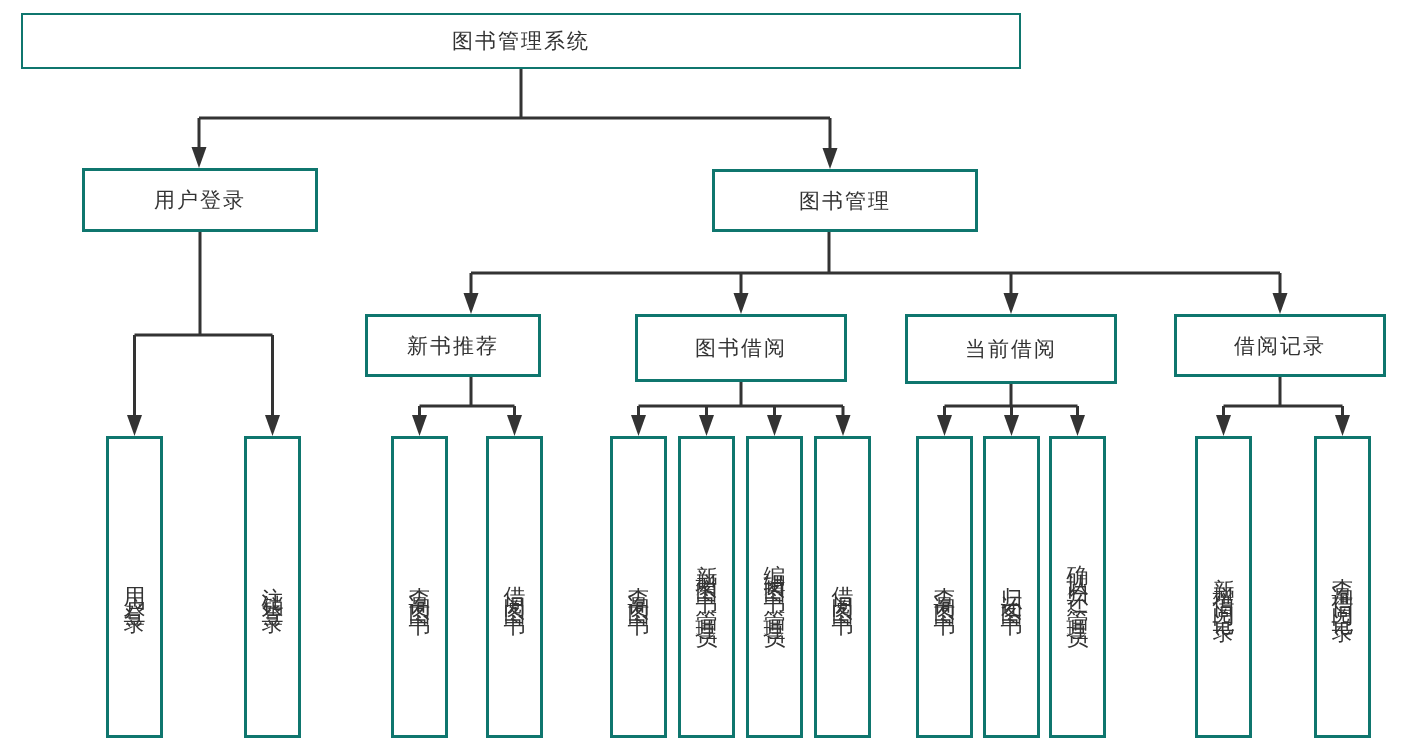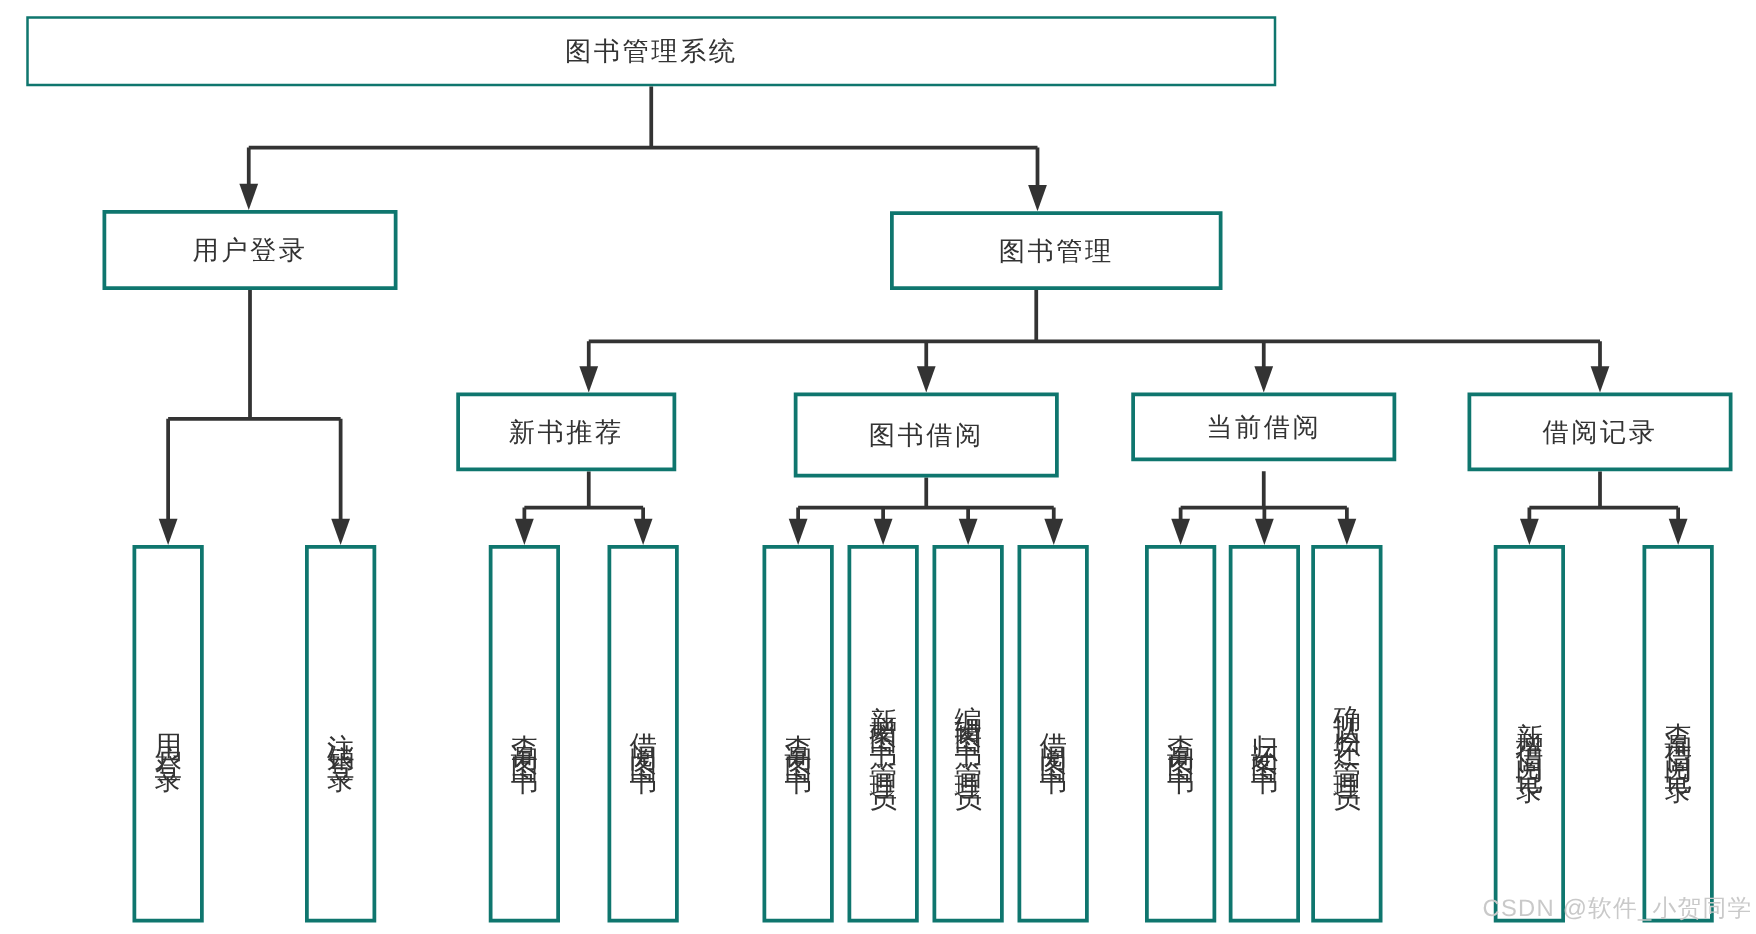--- a/index.html
+++ b/index.html
@@ -108,21 +108,21 @@
   <div class="box h" style="left:712px; top:169px; width:266px; height:63px;">
     <span>图书管理</span>
   </div>
 
   <div class="box h" style="left:365px; top:314px; width:176px; height:63px;">
     <span>新书推荐</span>
   </div>
   <div class="box h" style="left:635px; top:314px; width:212px; height:68px;">
     <span>图书借阅</span>
   </div>
-  <div class="box h" style="left:905px; top:314px; width:212px; height:55px;">
+  <div class="box h" style="left:905px; top:314px; width:212px; height:70px;">
     <span>当前借阅</span>
   </div>
   <div class="box h" style="left:1174px; top:314px; width:212px; height:63px;">
     <span>借阅记录</span>
   </div>
 
   <div class="box" style="left:106px; top:436px; width:57px; height:302px;">
     <span class="vtext">用户登录</span>
   </div>
   <div class="box" style="left:244px; top:436px; width:57px; height:302px;">
@@ -159,15 +159,14 @@
     <span class="vtext">确认归还（管理员）</span>
   </div>
 
   <div class="box" style="left:1195px; top:436px; width:57px; height:302px;">
     <span class="vtext">新增借阅记录</span>
   </div>
   <div class="box" style="left:1314px; top:436px; width:57px; height:302px;">
     <span class="vtext">查询借阅记录</span>
   </div>
 
-  <div class="watermark">CSDN @软件_小贺同学</div>
 
 </div>
 
 </body></html>

